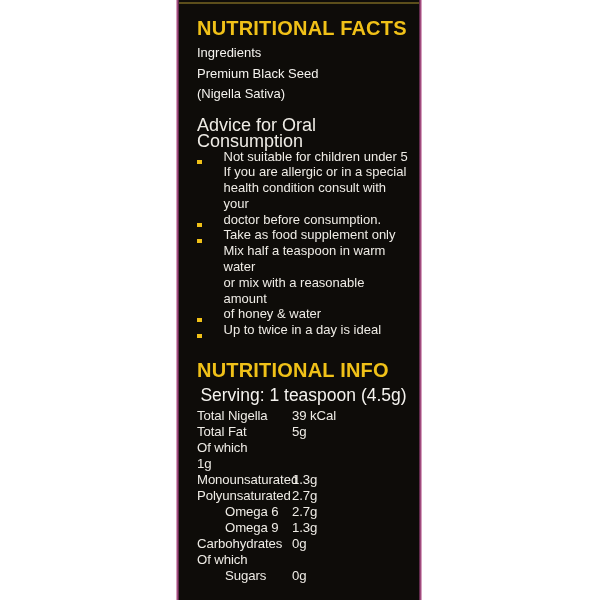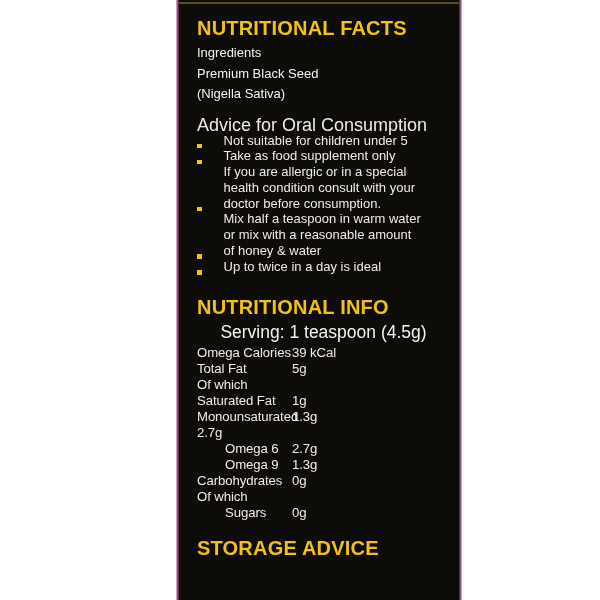--- a/index.html
+++ b/index.html
@@ -6,21 +6,21 @@
   body{
     width:600px;height:600px;
     background:#ffffff;
     font-family:"Liberation Sans", sans-serif;
     -webkit-font-smoothing:antialiased;
   }
   .scene{
     position:relative;width:600px;height:600px;background:#ffffff;overflow:hidden;
   }
   .label{
-    position:absolute;left:176px;top:0;width:286px;height:600px;
+    position:absolute;left:176px;top:0;width:246px;height:600px;
     background:#0e0c09;
   }
   .edge{position:absolute;top:0;height:100%;width:3px;}
   .edge.left{left:0;background:linear-gradient(to right,#eecade,#a04b7d,#451c36);}
   .edge.right{right:0;background:linear-gradient(to left,#eecade,#a04b7d,#451c36);}
   .topline{position:absolute;top:2px;left:3px;right:3px;height:2px;background:#6a5a1e;opacity:.85;}
   .content{
     position:relative;
     padding:17px 12px 0 21px;
     color:#efece6;
@@ -102,66 +102,66 @@
 
       <div class="advice-title">Advice for Oral Consumption</div>
 
       <ul class="bullets">
         <li class="bullet-item">
           <span class="bullet-sq"></span>
           <span class="bullet-text">Not suitable for children under 5</span>
         </li>
         <li class="bullet-item">
           <span class="bullet-sq"></span>
-          <span class="bullet-text">Take as food supplement only</span>
+          <span class="bullet-text">If you are allergic or in a special
+health condition consult with your
+doctor before consumption.</span>
         </li>
         <li class="bullet-item">
           <span class="bullet-sq"></span>
-          <span class="bullet-text">If you are allergic or in a special
-health condition consult with your
-doctor before consumption.</span>
+          <span class="bullet-text">Take as food supplement only</span>
         </li>
         <li class="bullet-item">
           <span class="bullet-sq"></span>
           <span class="bullet-text">Mix half a teaspoon in warm water
 or mix with a reasonable amount
 of honey &amp; water</span>
         </li>
         <li class="bullet-item">
           <span class="bullet-sq"></span>
           <span class="bullet-text">Up to twice in a day is ideal</span>
         </li>
       </ul>
 
       <h1 class="heading info-heading">NUTRITIONAL INFO</h1>
 
       <div class="serving">Serving: 1 teaspoon (4.5g)</div>
 
       <div class="ntable">
         <div class="nrow">
-          <span class="rlabel">Omega Calories</span>
+          <span class="rlabel">Total Nigella</span>
           <span class="rvalue">39 kCal</span>
         </div>
         <div class="nrow">
           <span class="rlabel">Total Fat</span>
           <span class="rvalue">5g</span>
         </div>
         <div class="nrow">
           <span class="rlabel">Of which</span>
           <span class="rvalue"></span>
         </div>
         <div class="nrow">
-          <span class="rlabel">Saturated Fat</span>
           <span class="rvalue">1g</span>
         </div>
         <div class="nrow">
           <span class="rlabel">Monounsaturated</span>
           <span class="rvalue">1.3g</span>
         </div>
         <div class="nrow">
+          <span class="rlabel">Polyunsaturated</span>
           <span class="rvalue">2.7g</span>
         </div>
         <div class="nrow indent">
           <span class="rlabel">Omega 6</span>
           <span class="rvalue">2.7g</span>
         </div>
         <div class="nrow indent">
           <span class="rlabel">Omega 9</span>
           <span class="rvalue">1.3g</span>
         </div>

